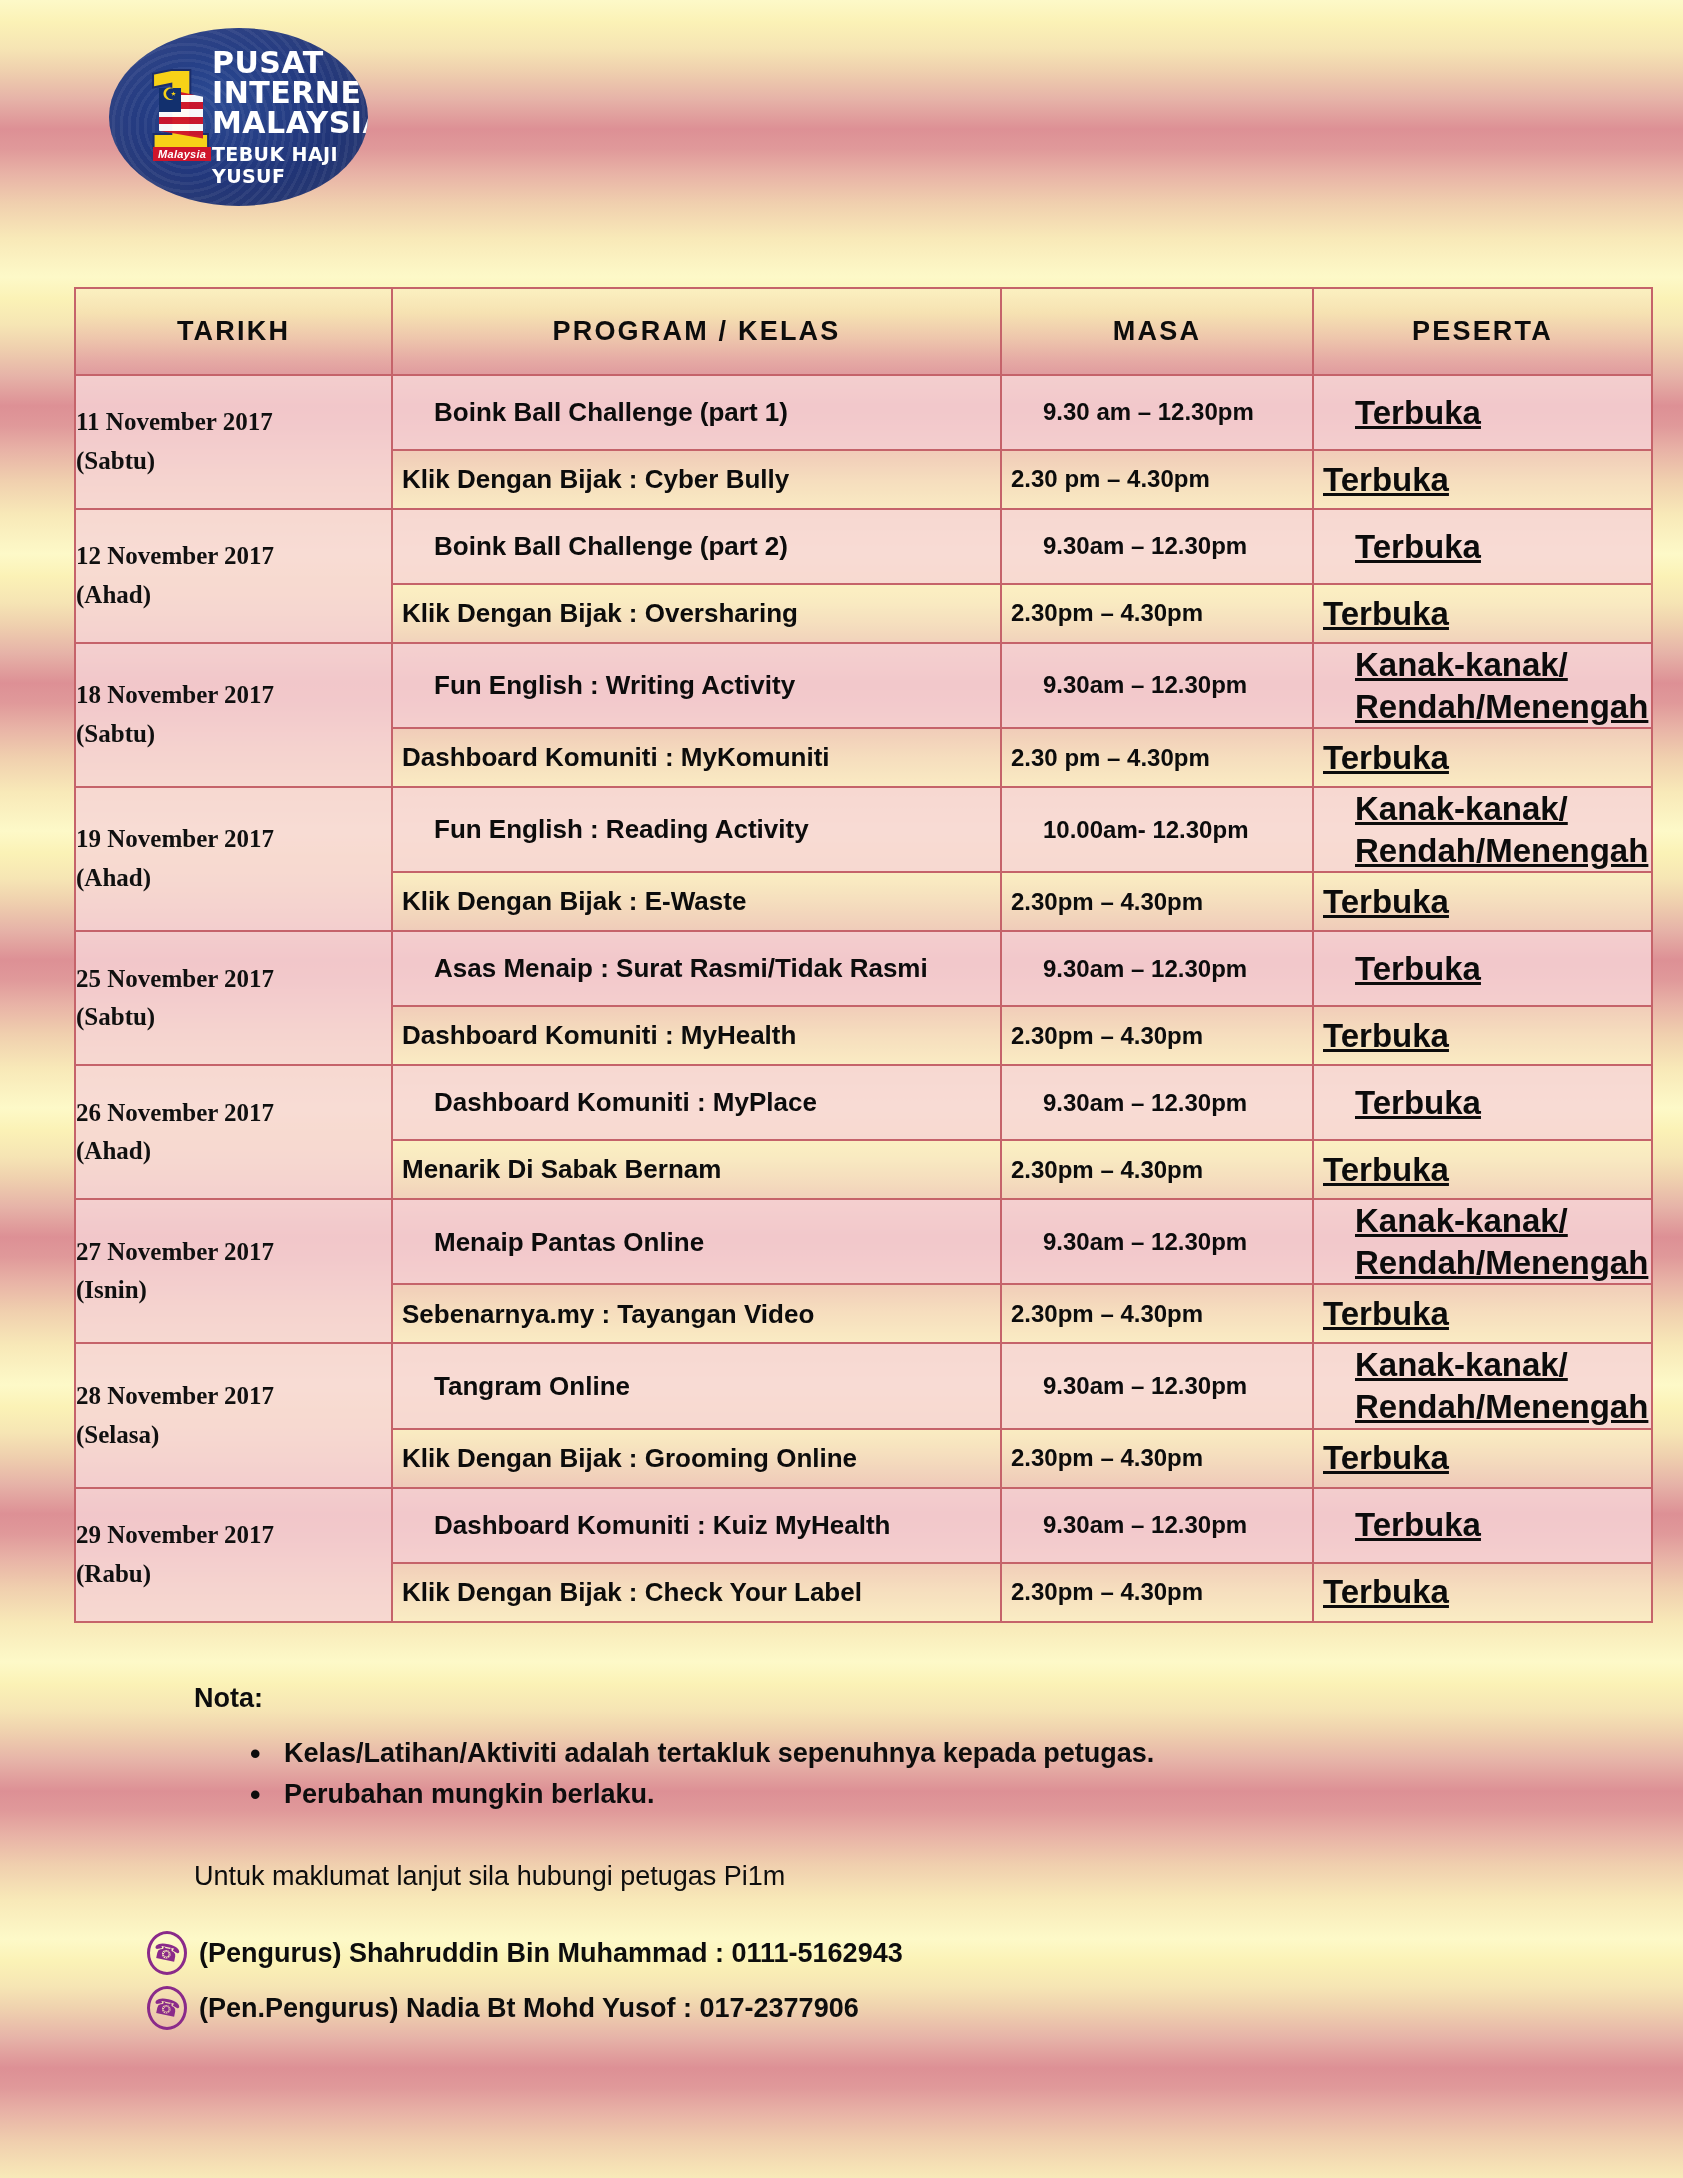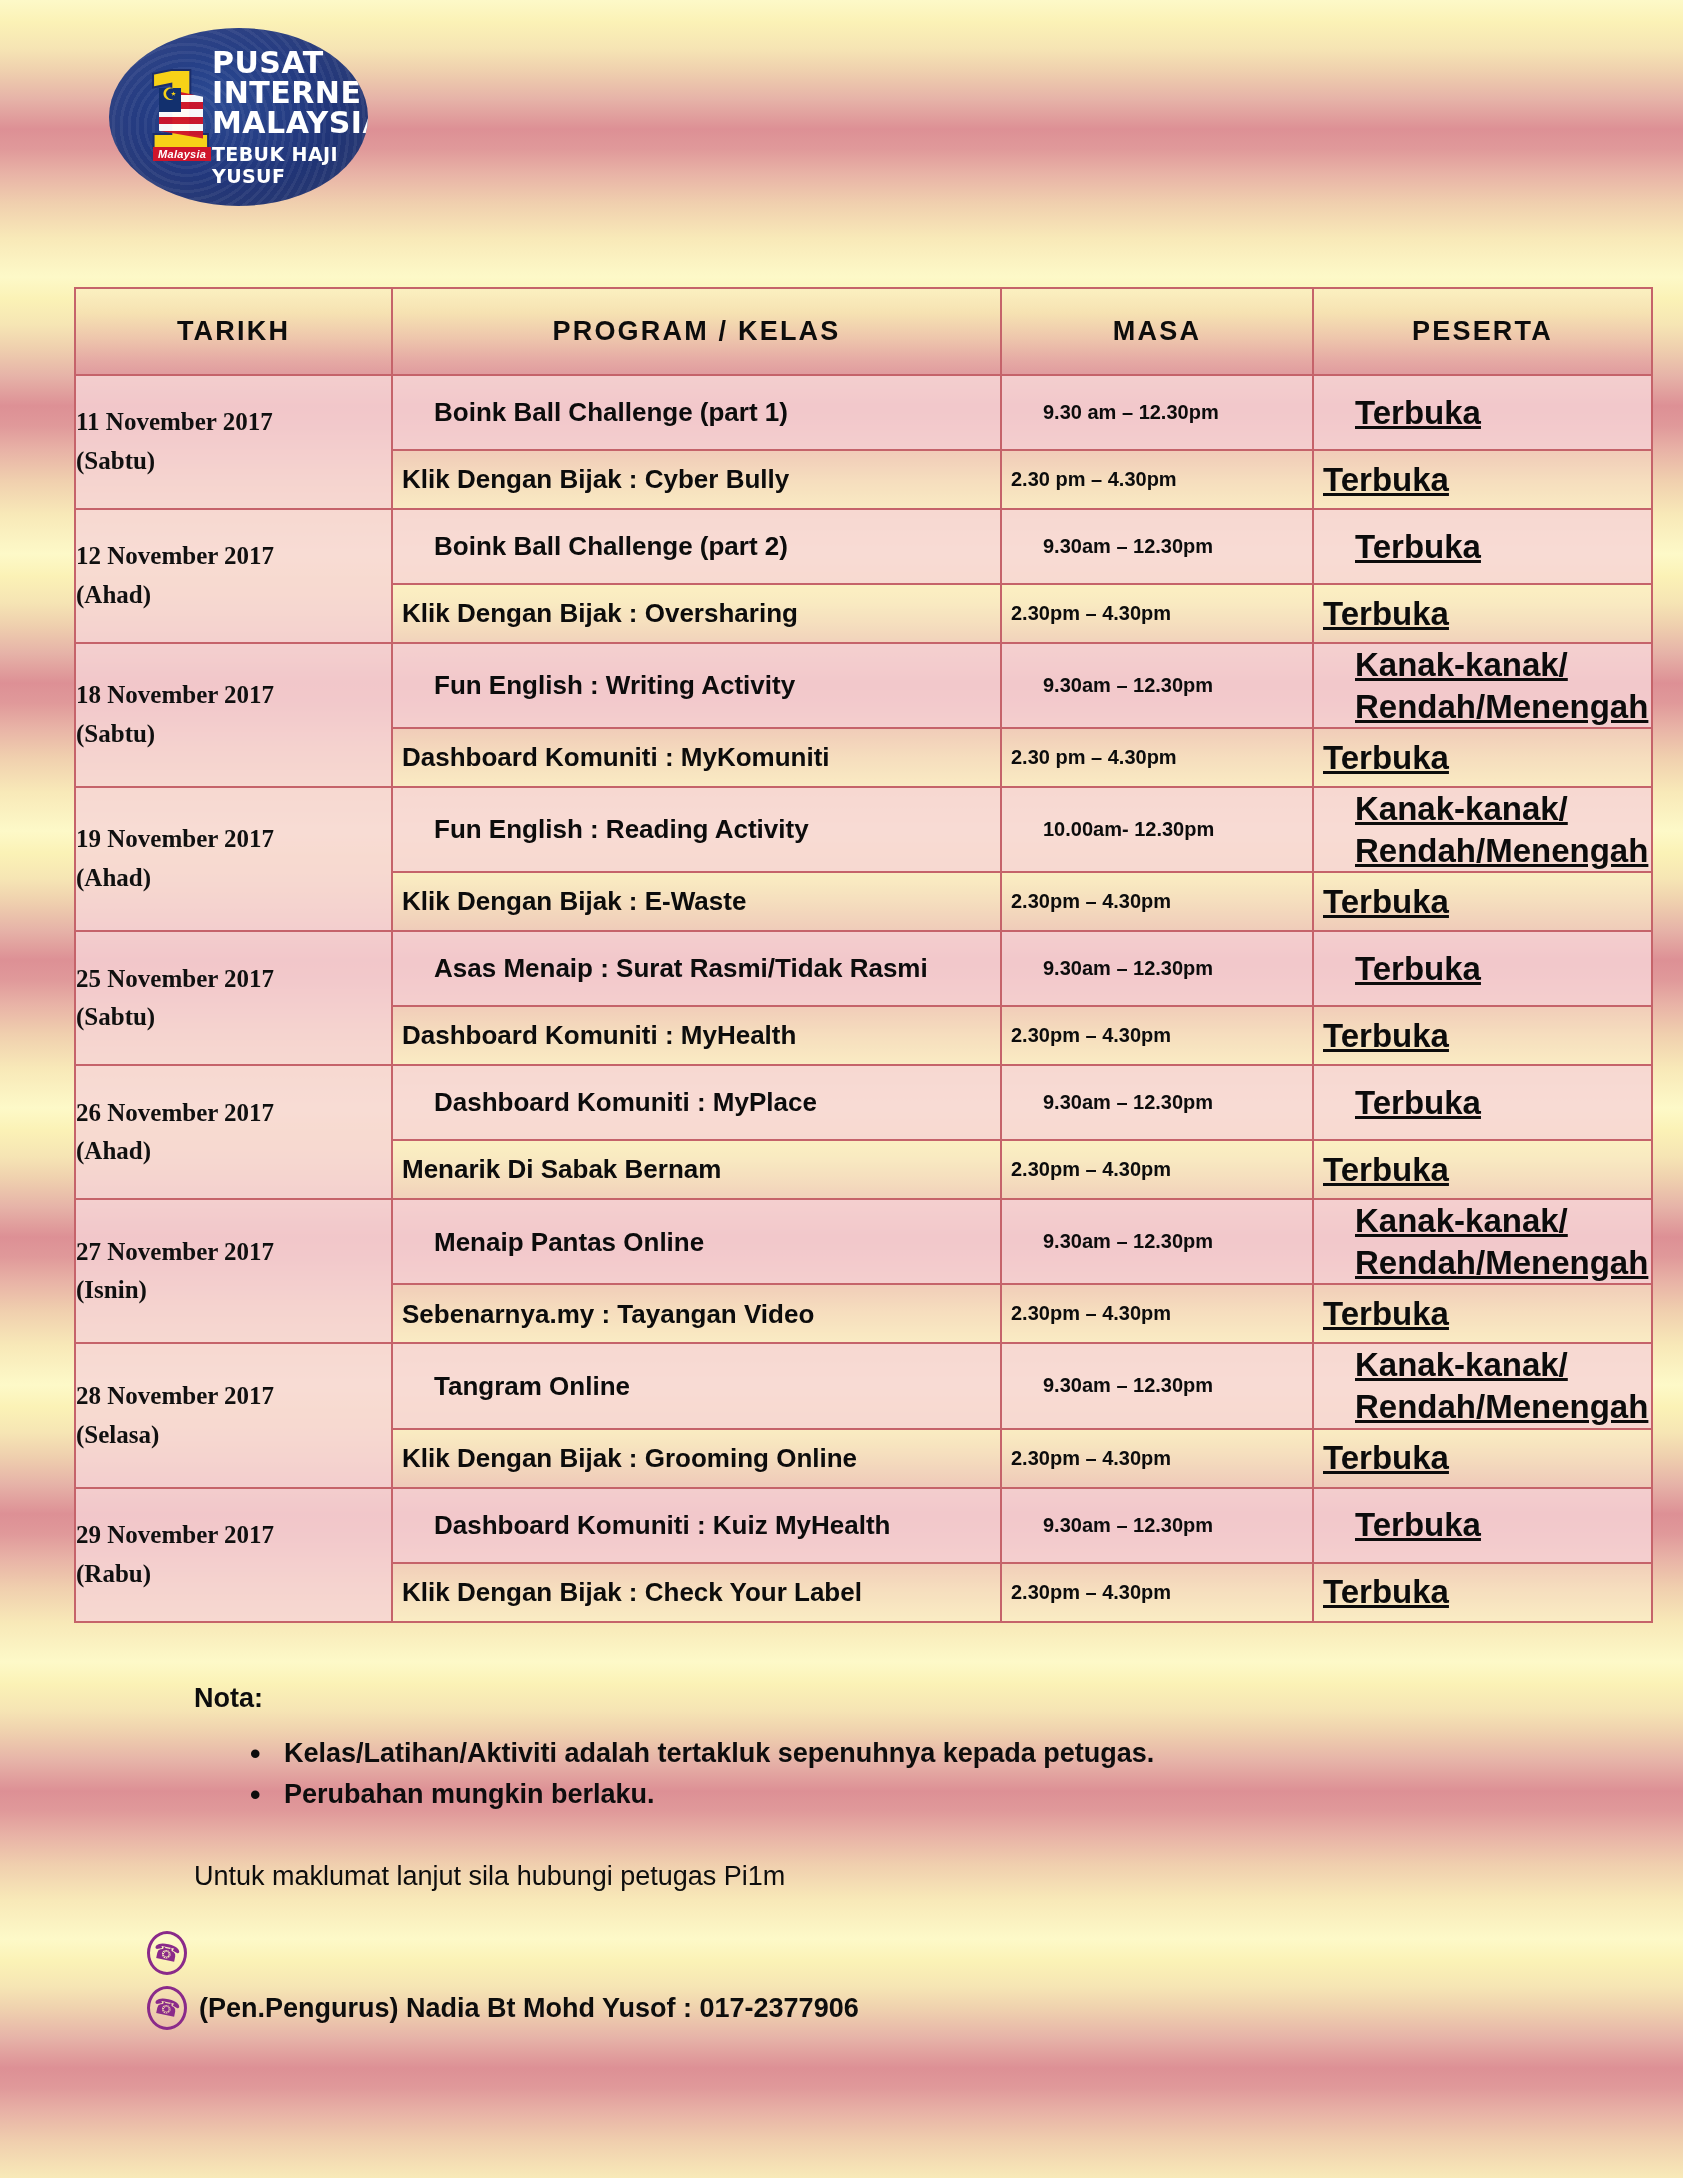--- a/index.html
+++ b/index.html
@@ -111,21 +111,21 @@
     background:rgba(246,212,215,.80);
     padding:14px 0 14px 18px;
     font-family:"Liberation Serif", serif;
     font-weight:bold; font-size:25px; color:#101010; line-height:1.55;
   }
   td.cell{
     padding:10px 0 10px 16px;
     font-family:"Liberation Sans", sans-serif;
     font-weight:bold; font-size:26px; color:#0c0c0c; line-height:1.26;
   }
-  td.time{ font-size:20px; padding-left:16px; }
+  td.time{ font-size:24px; padding-left:16px; }
   td.part{ font-size:33px; padding-left:16px;text-decoration:underline; }
 
   tr.band-pink td.cell{ background:rgba(246,212,215,.82);padding-left:41px; }
   tr.band-clear td.cell{ background:rgba(255,245,215,.38); }
 
   tr.h-tall td.cell{ height:73px; }
   tr.h-short td.cell{ height:57px;padding-left:9px; }
   tr.h-two td.cell{ height:83px; }
 
   
@@ -349,20 +349,21 @@
   <ul class="bullets">
     <li>Kelas/Latihan/Aktiviti adalah tertakluk sepenuhnya kepada petugas.</li>
     <li>Perubahan mungkin berlaku.</li>
   </ul>
   <div class="contact-head">Untuk maklumat lanjut sila hubungi petugas Pi1m</div>
 
   <div class="contact-row r1">
     <span class="phone-icon">
         <span>☎</span>
       </span>
+    <span class="contact-text">(Pengurus) Shahruddin Bin Muhammad : 0111-5162943</span>
   </div>
   <div class="contact-row r2">
     <span class="phone-icon">
         <span>☎</span>
       </span>
     <span class="contact-text">(Pen.Pengurus) Nadia Bt Mohd Yusof : 017-2377906</span>
   </div>
 </div>
 
 

